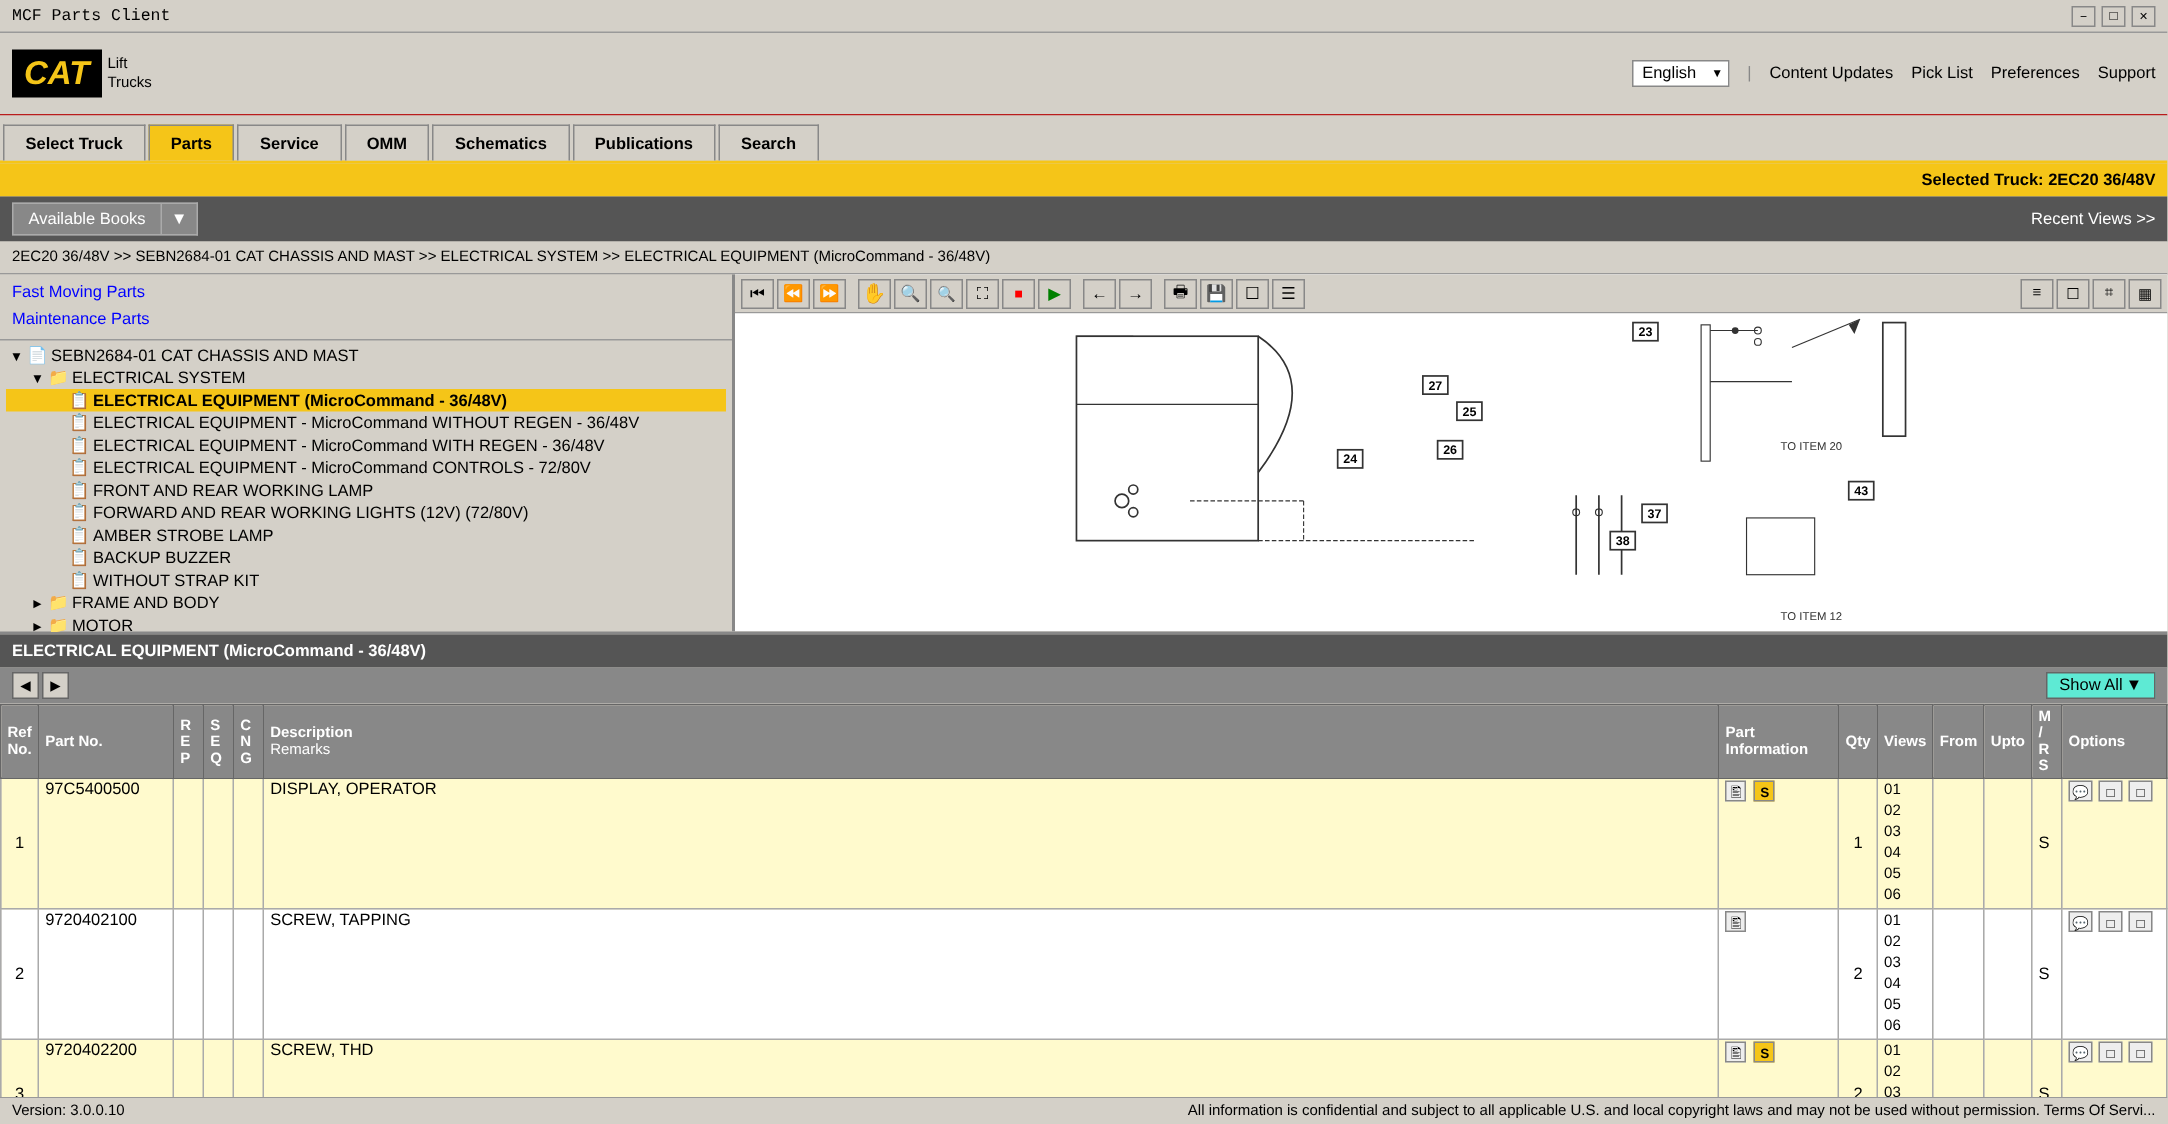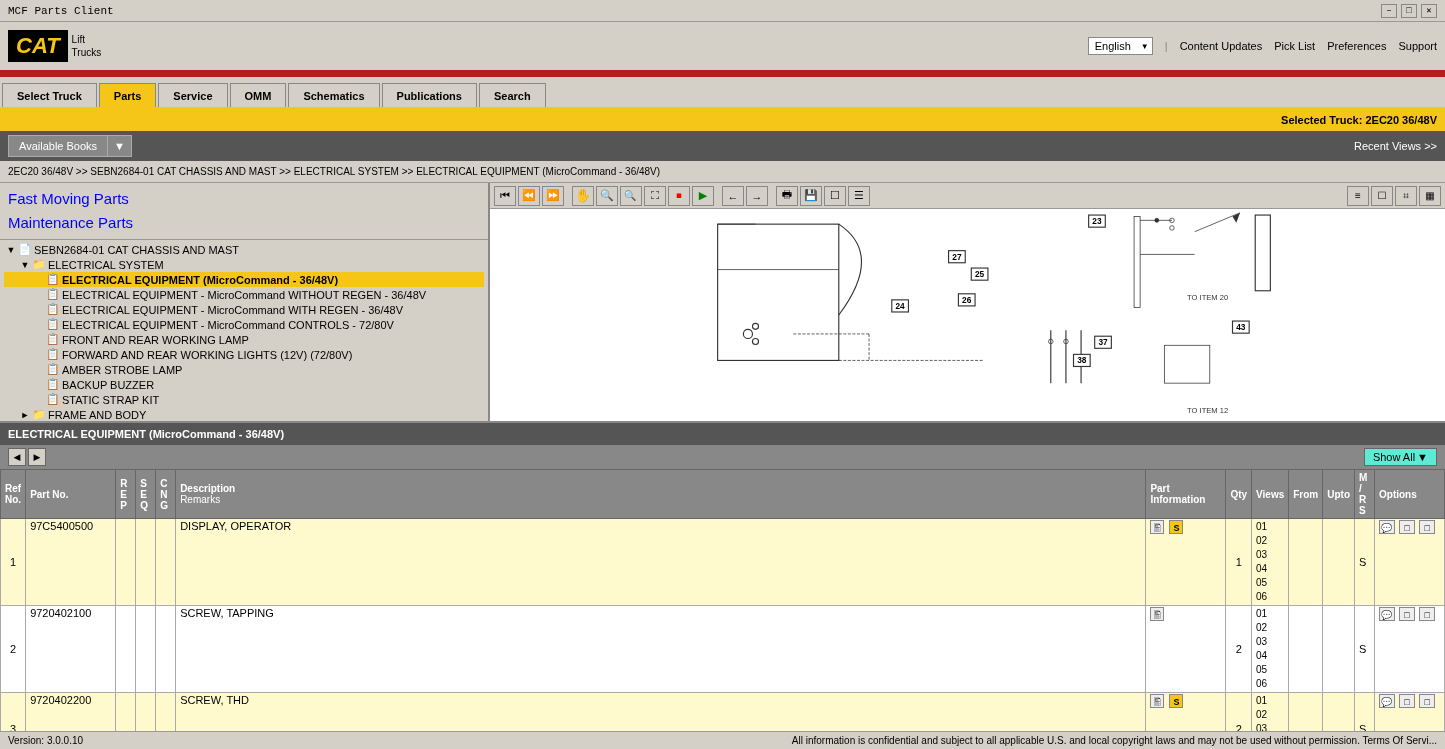--- a/index.html
+++ b/index.html
@@ -27,21 +27,21 @@
     }
 
     
     .top-bar {
       background: #d4d0c8;
       height: 55px;
       display: flex;
       align-items: center;
       justify-content: space-between;
       padding: 4px 8px;
-      border-bottom: 7px solid #b91c1c;
+      border-bottom: 1px solid #b91c1c;
     }
     .top-bar-left { display: flex; align-items: center; gap: 8px; }
     .top-bar-right { display: flex; align-items: center; gap: 12px; font-size: 11px; }
     .lang-select {
       padding: 2px 20px 2px 6px;
       border: 1px solid #888;
       background: white;
       font-size: 11px;
       appearance: none;
       -webkit-appearance: none;
@@ -155,21 +155,21 @@
       flex-direction: column;
       border-right: 2px solid #888;
     }
     .fast-links {
       padding: 4px 8px;
       border-bottom: 1px solid #999;
     }
     .fast-link {
       color: #00f;
       cursor: pointer;
-      font-size: 15px;
+      font-size: 11px;
       display: block;
       line-height: 1.6;
     }
     .tree-area {
       flex: 1;
       overflow-y: auto;
       padding: 2px 4px;
       position: relative;
     }
     .tree-area::-webkit-scrollbar { width: 12px; }
@@ -486,21 +486,21 @@
           <span class="label">AMBER STROBE LAMP</span>
         </div>
         <div class="tree-item indent2">
           <span class="expander">&nbsp;</span>
           <span class="icon">📋</span>
           <span class="label">BACKUP BUZZER</span>
         </div>
         <div class="tree-item indent2">
           <span class="expander">&nbsp;</span>
           <span class="icon">📋</span>
-          <span class="label">STATIC STRAP KIT</span>
+          <span class="label">WITHOUT STRAP KIT</span>
         </div>
 
         <div class="tree-item indent1">
           <span class="expander">►</span>
           <span class="icon">📁</span>
           <span class="label">FRAME AND BODY</span>
         </div>
         <div class="tree-item indent1">
           <span class="expander">►</span>
           <span class="icon">📁</span>

